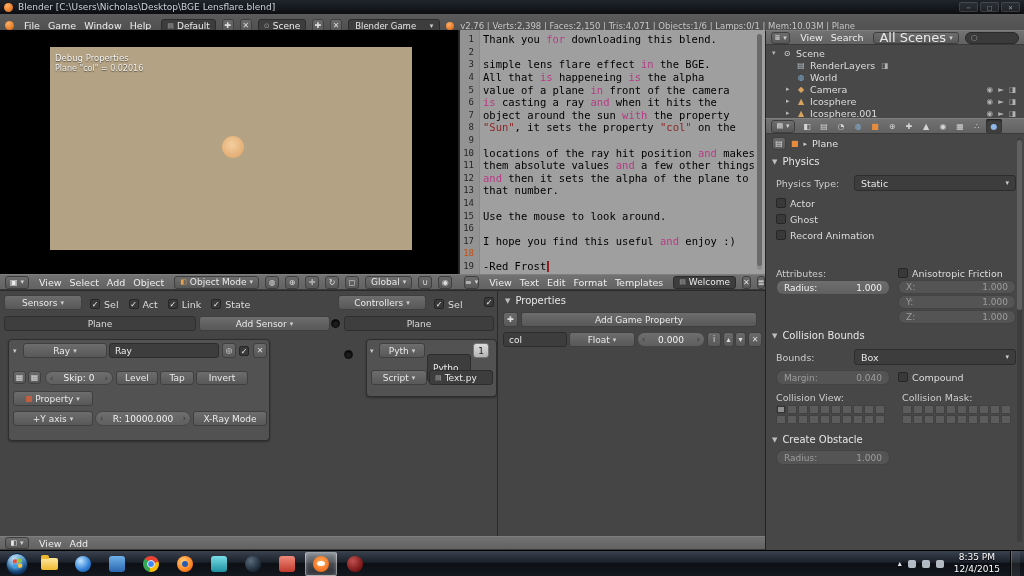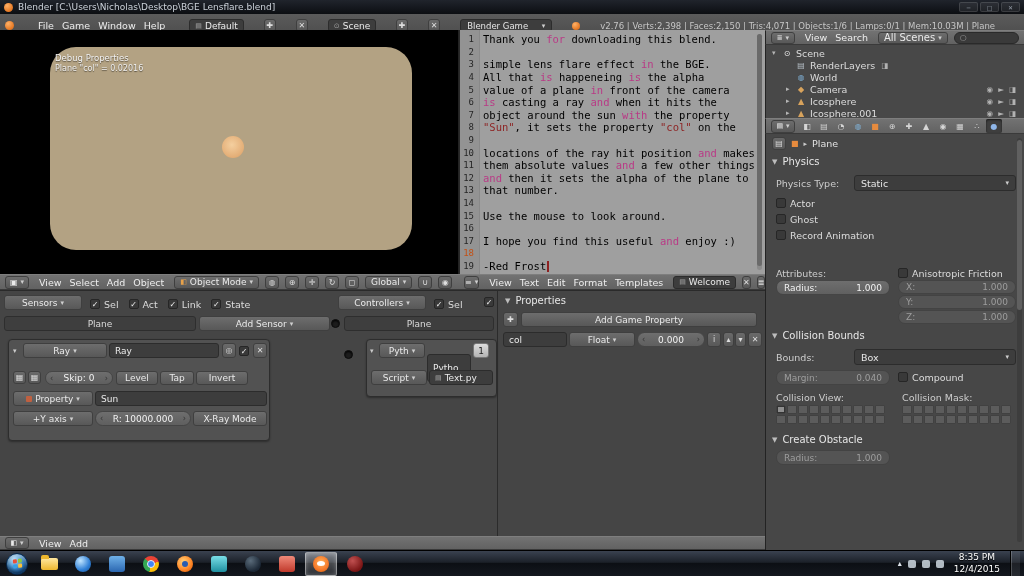--- a/index.html
+++ b/index.html
@@ -45,25 +45,25 @@
   
   #titlebar { left:0; top:0; width:1024px; height:14px; background:linear-gradient(#20242c,#0c0e12);
               display:flex; align-items:center; padding:0 4px; gap:5px; }
   #titlebar .title-text { font-size:9px; color:#ccd2da; white-space:nowrap; }
   .app-dot { width:9px; height:9px; border-radius:50%; background:radial-gradient(circle at 35% 30%, #ffb066, #e57722 70%); flex:none; }
   .win-btns { margin-left:auto; display:flex; gap:2px; }
   .win-btn { width:19px; height:10px; background:rgba(255,255,255,.07); border:1px solid rgba(255,255,255,.12);
              border-radius:2px; font-size:6px; color:#98a0ab; display:flex; align-items:center; justify-content:center; }
 
   #topbar { left:0; top:14px; width:1024px; height:24px; background:linear-gradient(#5b5b5b,#4c4c4c);
-            border-bottom:1px solid #2c2c2c; display:flex; align-items:center; gap:20px; padding:0 5px; font-size:9.5px; }
+            border-bottom:1px solid #2c2c2c; display:flex; align-items:center; gap:6px; padding:0 5px; font-size:9.5px; }
   #topbar .stats { font-size:8.5px; color:#c6c6c6; white-space:nowrap; }
 
   #viewport { left:0; top:30px; width:459px; height:244px; background:#000; border-right:1px solid #232323; }
-  #vp-render { left:50px; top:17px; width:362px; height:203px; background:#b3a283;border-radius:26px; }
+  #vp-render { left:50px; top:17px; width:362px; height:203px; background:#b3a283; }
   #vp-debug { left:5px; top:6px; color:#f2f2f2; font-size:8.5px; text-shadow:0 1px 1px rgba(0,0,0,.5); line-height:1.35; }
   #vp-debug .sub { font-size:8px; color:#ededed; }
   #vp-sun { left:172px; top:89px; width:22px; height:22px; border-radius:50%;
             background:radial-gradient(circle at 45% 40%, #f4cf9f, #e2ab73 75%); }
   #viewport-header { left:0; top:274px; width:459px; height:16px; }
   #text-header     { left:459px; top:274px; width:306px; height:16px; }
   #logic-footer    { left:0; top:536px; width:765px; height:14px; }
   #outliner-header { left:765px; top:30px; width:259px; height:15px; border-left:1px solid #232323; }
   #prop-tabs-bar   { left:765px; top:118px; width:259px; height:16px; border-left:1px solid #232323; }
 
@@ -402,23 +402,20 @@
     </div>
     <div class="abs btn" style="left:187px;top:31px;width:52px;height:14px">
       <span>Invert</span>
     </div>
 
     <div class="abs btn" style="left:4px;top:51px;width:80px;height:15px">
       <span style="width:6px;height:6px;background:#c06040;border-radius:1px"></span>
       <span>Property</span>
         <span class="arr">▾</span>
     </div>
-    <div class="abs fld" style="left:86px;top:51px;width:172px;height:15px">
-      <span>Sun</span>
-    </div>
 
     <div class="abs btn" style="left:4px;top:71px;width:80px;height:15px">
       <span>+Y axis</span>
         <span class="arr">▾</span>
     </div>
     <div class="abs num" style="left:86px;top:71px;width:96px;height:15px">
       <span class="ch">‹</span>
         <span>R: 10000.000</span>
         <span class="ch">›</span>
     </div>
@@ -492,21 +489,21 @@
 <div id="outliner-header" class="abs hdr" style="height:15px">
   <span class="btn" style="width:24px;height:12px">
     <span style="font-size:7px">≣</span>
       <span class="arr">▾</span>
   </span>
   <span class="filters" style="gap:0">
       <span class="menu">View</span>
       <span class="menu">Search</span>
     </span>
   <span class="btn" style="height:12px;padding:0 5px">
-    <span style="font-size:10px">All Scenes</span>
+    <span style="font-size:13px">All Scenes</span>
       <span class="arr">▾</span>
   </span>
   <span class="srch">
     <span>○</span>
   </span>
 </div>
 <div id="outliner" class="abs">
   <div id="outliner-rows" style="padding-top:2px">
       <div class="out-row" style="padding-left: 6px;">
         <span class="out-tri">▾</span>

